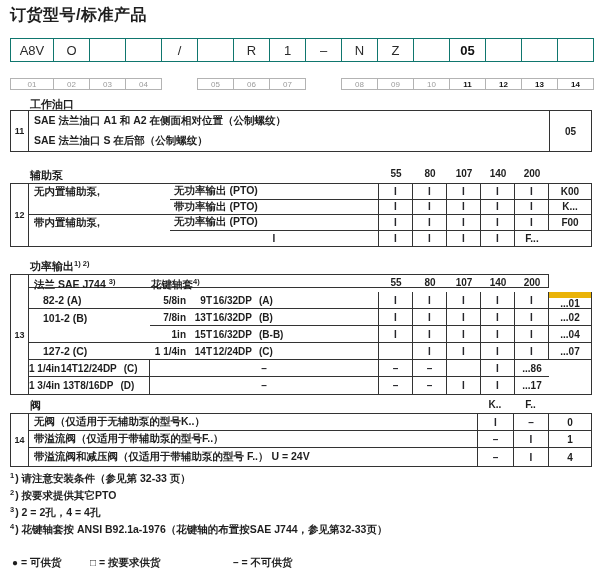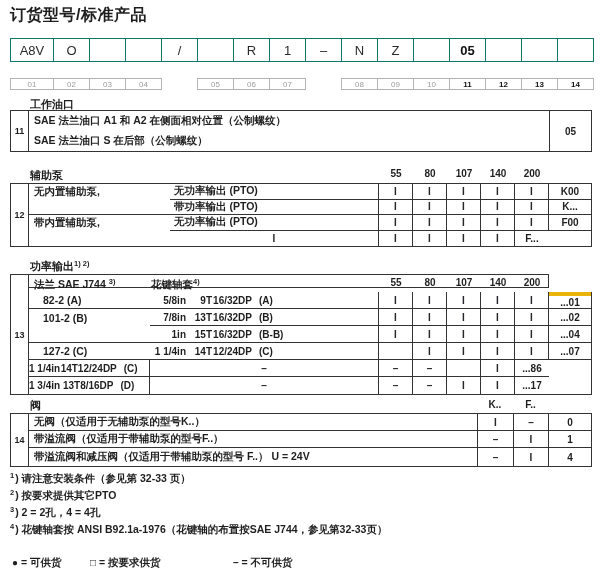--- a/index.html
+++ b/index.html
@@ -25,21 +25,21 @@
   .nc.dark { color:#111; font-weight:bold; }
 
   .sec-label { font-size:11px; font-weight:bold; white-space:nowrap; }
   .idbox { left:10px; width:19px; border:1px solid #333; display:flex; align-items:center;
            justify-content:center; font-size:9px; font-weight:bold; }
 
   .cell { display:flex; align-items:center; font-size:10.5px; font-weight:bold;
           color:#1e1e1e; white-space:nowrap; overflow:hidden; }
   .br { border-right:1px solid #333; }
   .bb { border-bottom:1px solid #333; }
-  .bt { border-top:4px solid #eab308; }
+  .bt { border-top:6px solid #eab308; }
   .pad { padding-left:5px; }
   .pad2 { padding-left:4px; }
   .padf { padding-left:14px; }
   .ctr { justify-content:center; }
   .v { justify-content:center; font-size:10px; color:#26262b; }
   .codecell { justify-content:center; font-size:10px; }
 
   .t11 { left:28px; top:110px; width:564px; border:1px solid #333; display:grid;
          grid-template-columns:520px 42px; grid-template-rows:20px 20px; }
   .blf { border-left:1px solid #333; }

